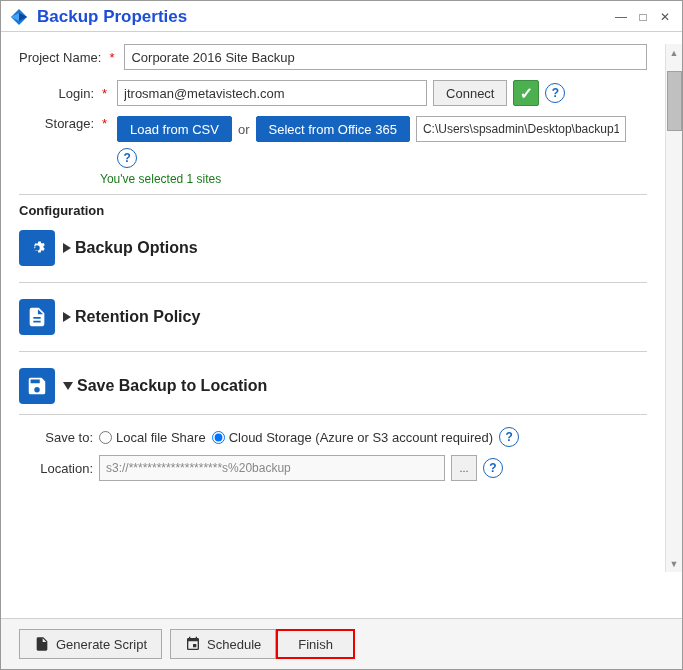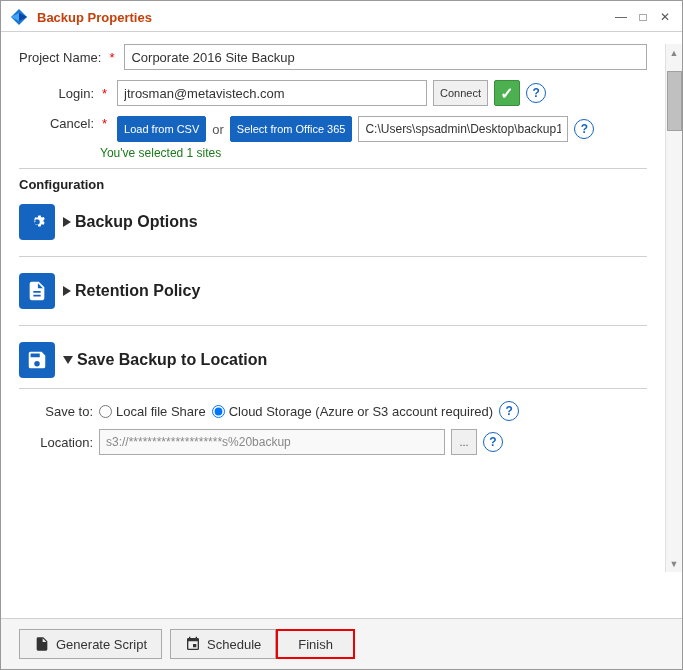--- a/index.html
+++ b/index.html
@@ -49,23 +49,23 @@
       width: 18px;
       height: 18px;
       display: flex;
       align-items: center;
       justify-content: center;
       font-size: 12px;
       cursor: pointer;
       color: #555;
     }
     .window-title {
-      font-size: 13px;
+      font-size: 17px;
       font-weight: 600;
-      color: #c2410c;
+      color: #1d4ed8;
     }
     .top-divider {
       height: 1px;
       background: #d0d0d0;
       margin: 0 0 12px 0;
     }
     .main-content {
       flex: 1;
       display: flex;
       overflow: hidden;
@@ -146,22 +146,22 @@
       width: 320px;
       height: 26px;
       border: 1px solid #aaa;
       padding: 0 6px;
       font-size: 13px;
       font-family: 'Segoe UI', Arial, sans-serif;
       color: #333;
     }
     .btn {
       height: 26px;
-      padding: 0 6px;
-      font-size: 11px;
+      padding: 0 12px;
+      font-size: 13px;
       font-family: 'Segoe UI', Arial, sans-serif;
       cursor: pointer;
       border: 1px solid #aaa;
       background: #f0f0f0;
       color: #333;
     }
     .btn-blue {
       background: #1565c0;
       color: white;
       border: 1px solid #1565c0;
@@ -426,21 +426,21 @@
       <div class="form-row login-row">
         <span class="form-label">Login:</span>
         <span class="required-star">*</span>
         <input class="login-input" type="text" value="jtrosman@metavistech.com" style="width: 310px;">
         <button class="btn">Connect</button>
         <div class="check-green">✓</div>
         <div class="help-icon">?</div>
       </div>
 
       <div class="objects-row">
-        <span class="form-label">Cancel:</span>
+        <span class="form-label">Storage:</span>
         <span class="required-star">*</span>
         <div class="objects-controls">
           <button class="btn btn-blue">Load from CSV</button>
           <span class="or-text">or</span>
           <button class="btn btn-blue">Select from Office 365</button>
           <input class="csv-path-input" type="text" value="C:\Users\spsadmin\Desktop\backup1.csv" style="">
           <div class="help-icon">?</div>
         </div>
       </div>
 

